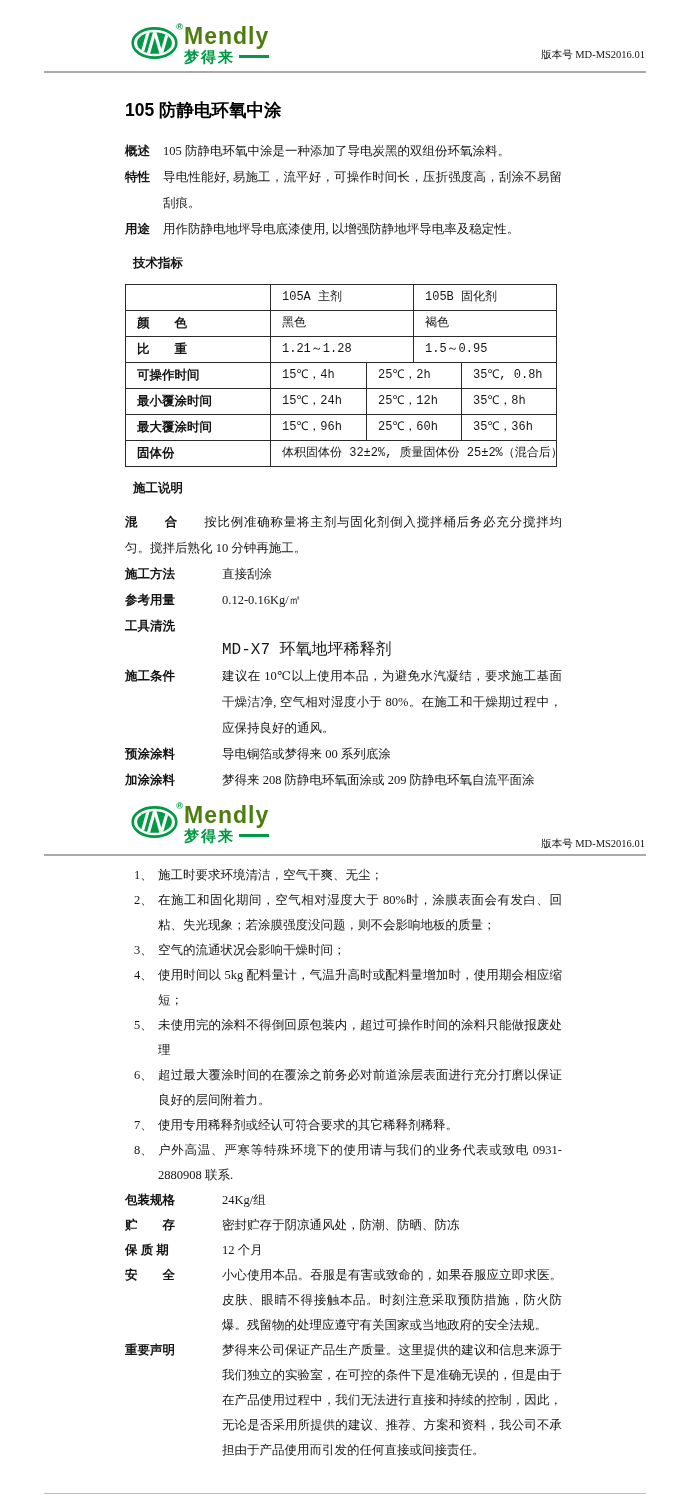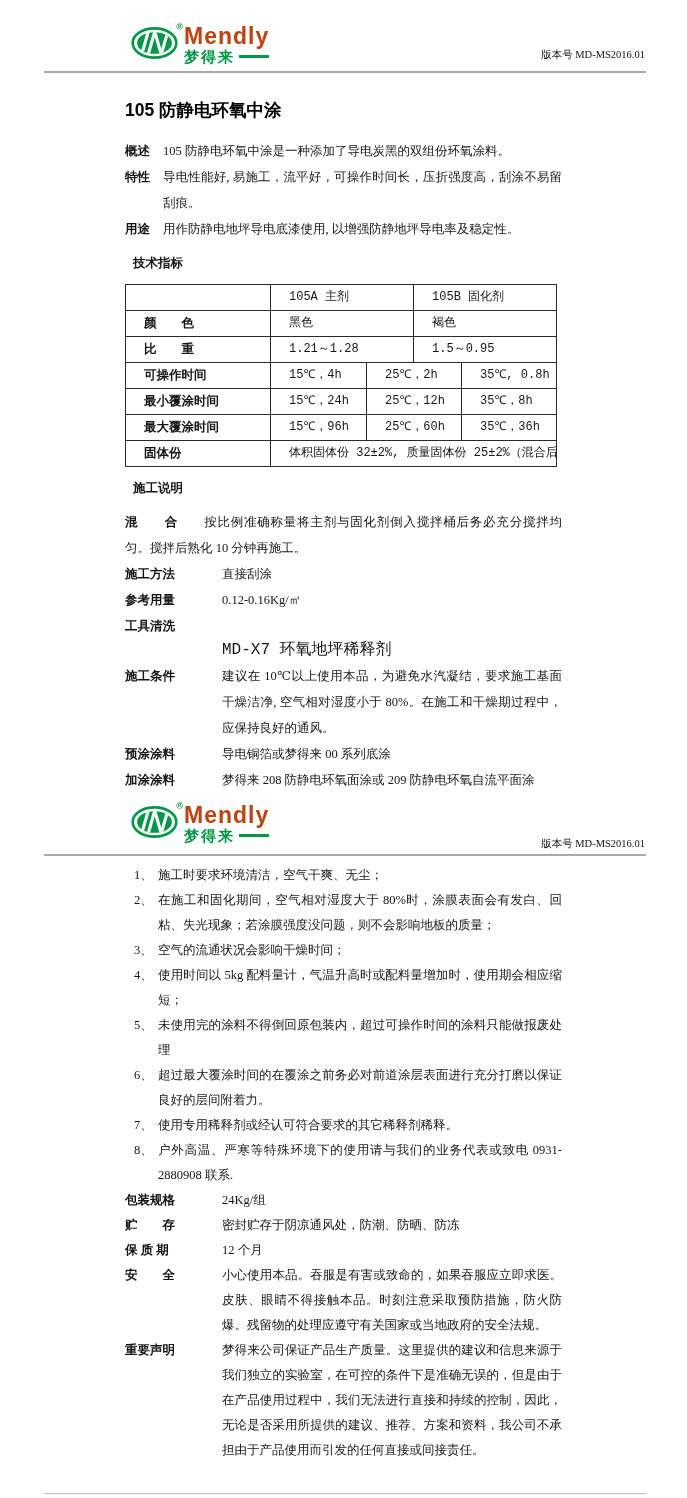--- a/index.html
+++ b/index.html
@@ -15,21 +15,21 @@
   .logo{position:absolute;left:131px;top:26px;display:flex;align-items:flex-start;}
   .page-2 .logo{top:15px;}
   .logo-mark{position:relative;width:50px;height:34px;flex:none;}
   .logo-reg{
     position:absolute;right:-2px;top:-3px;font-size:9px;line-height:9px;
     color:#009944;font-family:"Liberation Sans",sans-serif;font-weight:bold;
   }
   .logo-text{margin-left:3px;}
   .logo-name{
     font-family:"Liberation Sans","DejaVu Sans",sans-serif;
-    font-weight:bold;font-size:23px;line-height:21px;letter-spacing:1px;color:#c2410c;
+    font-weight:bold;font-size:23px;line-height:21px;letter-spacing:1px;color:#4d7c0f;
   }
   .logo-cn-row{display:flex;align-items:center;margin-top:1px;}
   .logo-cn{
     font-family:"Liberation Sans","DejaVu Sans",sans-serif;
     font-weight:bold;font-size:15px;line-height:17px;color:#009944;letter-spacing:2px;
   }
   .logo-underline{flex:1;height:3px;background:#009944;margin-left:4px;min-width:26px;}
   .version{
     position:absolute;right:42px;top:49px;font-size:10.5px;line-height:12px;color:#111;
   }
@@ -65,21 +65,21 @@
 
   .mixp{margin:0;text-align:justify;}
   .mixp .lbl-inline{font-weight:bold;margin-right:26px;}
 
   
   table.spec{
     border-collapse:collapse;table-layout:fixed;width:431px;
     margin:3px 0 8px 0;font-size:12px;line-height:15px;
   }
   table.spec td{
-    border:1px solid #2a2a2a;height:25px;padding:0 18px;vertical-align:middle;
+    border:1px solid #2a2a2a;height:25px;padding:0 11px;vertical-align:middle;
     font-family:"Liberation Mono","DejaVu Sans Mono",monospace;
     overflow:hidden;white-space:nowrap;
   }
   table.spec td.lblc{
     font-family:"Liberation Serif","DejaVu Serif",serif;
     font-weight:bold;font-size:12.5px;
   }
   table.spec td.center{text-align:center;}
 
   

